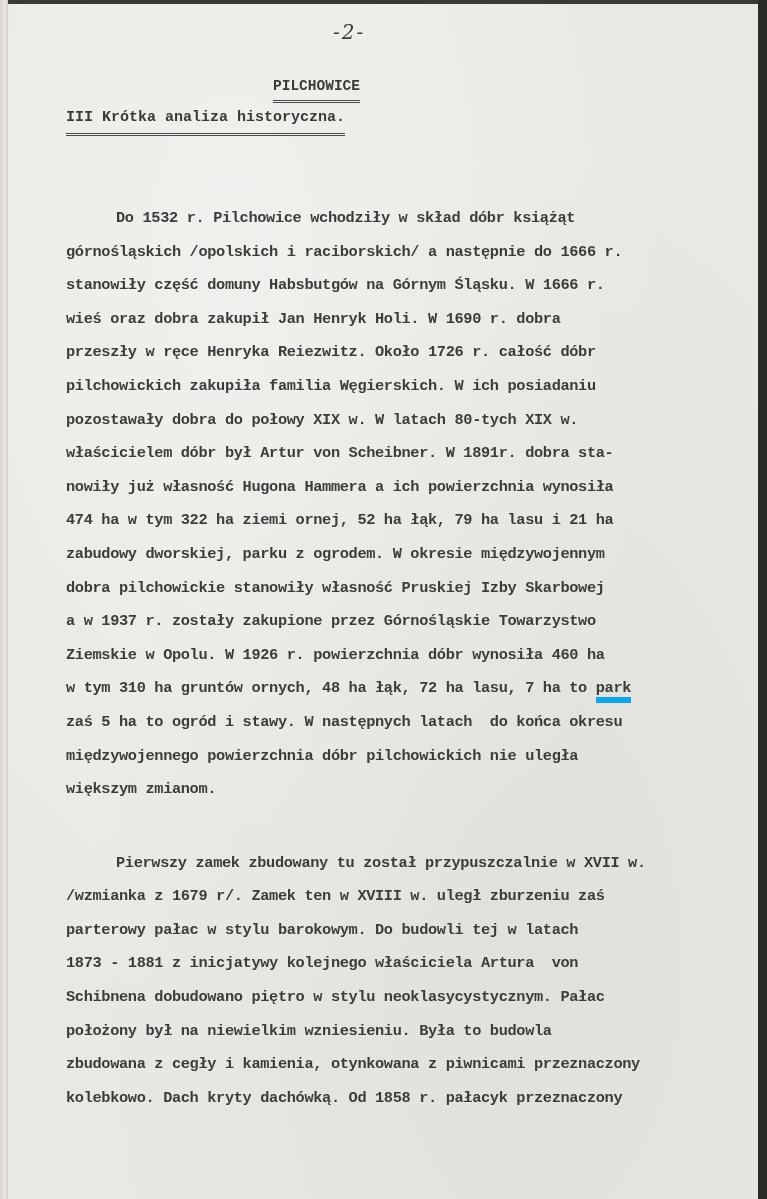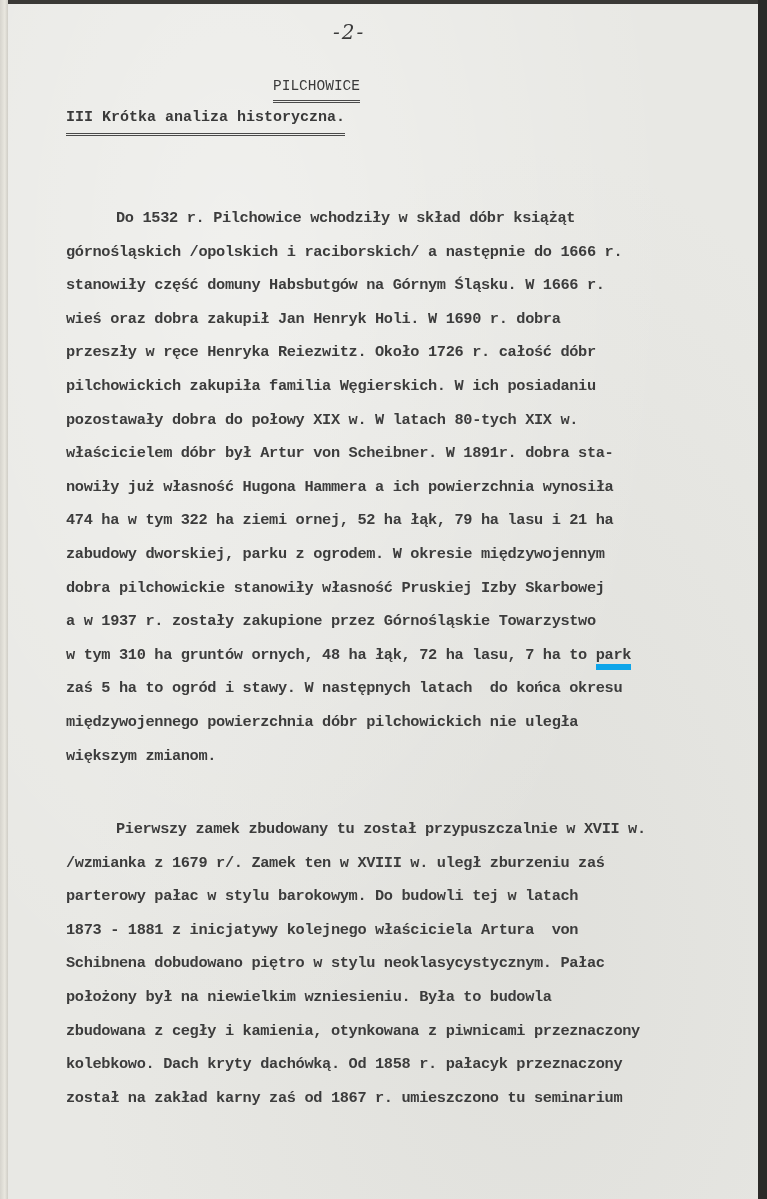--- a/index.html
+++ b/index.html
@@ -30,21 +30,21 @@
   .right-edge {
     position: absolute; right: 0; top: 0; width: 9px; height: 1199px; background: #2b2a28;
   }
   .page-number {
     position: absolute; left: 333px; top: 20px;
     font-family: "DejaVu Serif", serif; font-style: italic;
     font-size: 20px; color: #3a3a3a; letter-spacing: 2px;
   }
   .place-title {
     position: absolute; left: 273px; top: 78px;
-    font-size: 14.5px; font-weight: normal; color: #3a3a3a;
+    font-size: 14.5px; font-weight: bold; color: #3a3a3a;
     padding-bottom: 6px; border-bottom: 3px double #4a4a4a;
   }
   .section-heading {
     position: absolute; left: 66px; top: 109px;
     font-size: 15px; font-weight: bold; color: #3a3a3a;
     padding-bottom: 7px; border-bottom: 3px double #4a4a4a;
   }
   .body-text {
     position: absolute; left: 66px; top: 164px; width: 680px;
     color: #3c3c3c; font-size: 15.3px; font-weight: bold;
@@ -76,28 +76,28 @@
     <div class="line">wieś oraz dobra zakupił Jan Henryk Holi. W 1690 r. dobra</div>
     <div class="line">przeszły w ręce Henryka Reiezwitz. Około 1726 r. całość dóbr</div>
     <div class="line">pilchowickich zakupiła familia Węgierskich. W ich posiadaniu</div>
     <div class="line">pozostawały dobra do połowy XIX w. W latach 80-tych XIX w.</div>
     <div class="line">właścicielem dóbr był Artur von Scheibner. W 1891r. dobra sta-</div>
     <div class="line">nowiły już własność Hugona Hammera a ich powierzchnia wynosiła</div>
     <div class="line">474 ha w tym 322 ha ziemi ornej, 52 ha łąk, 79 ha lasu i 21 ha</div>
     <div class="line">zabudowy dworskiej, parku z ogrodem. W okresie międzywojennym</div>
     <div class="line">dobra pilchowickie stanowiły własność Pruskiej Izby Skarbowej</div>
     <div class="line">a w 1937 r. zostały zakupione przez Górnośląskie Towarzystwo</div>
+    <div class="line">Ziemskie w Opolu. W 1926 r. powierzchnia dóbr wynosiła 460 ha</div>
     <div class="line"><span>w tym 310 ha gruntów ornych, 48 ha łąk, 72 ha lasu, 7 ha to </span><span class="ul">park</span></div>
     <div class="line">zaś 5 ha to ogród i stawy. W następnych latach  do końca okresu</div>
     <div class="line">międzywojennego powierzchnia dóbr pilchowickich nie uległa</div>
     <div class="line">większym zmianom.</div>
 
     <div class="line indent">Pierwszy zamek zbudowany tu został przypuszczalnie w XVII w.</div>
     <div class="line">/wzmianka z 1679 r/. Zamek ten w XVIII w. uległ zburzeniu zaś</div>
     <div class="line">parterowy pałac w stylu barokowym. Do budowli tej w latach</div>
     <div class="line">1873 - 1881 z inicjatywy kolejnego właściciela Artura  von</div>
     <div class="line">Schibnena dobudowano piętro w stylu neoklasycystycznym. Pałac</div>
     <div class="line">położony był na niewielkim wzniesieniu. Była to budowla</div>
     <div class="line">zbudowana z cegły i kamienia, otynkowana z piwnicami przeznaczony</div>
     <div class="line">kolebkowo. Dach kryty dachówką. Od 1858 r. pałacyk przeznaczony</div>
-    <div class="line">został na zakład karny zaś od 1867 r. umieszczono tu seminarium</div>
   </div>
 </div>
 
 </body></html>

